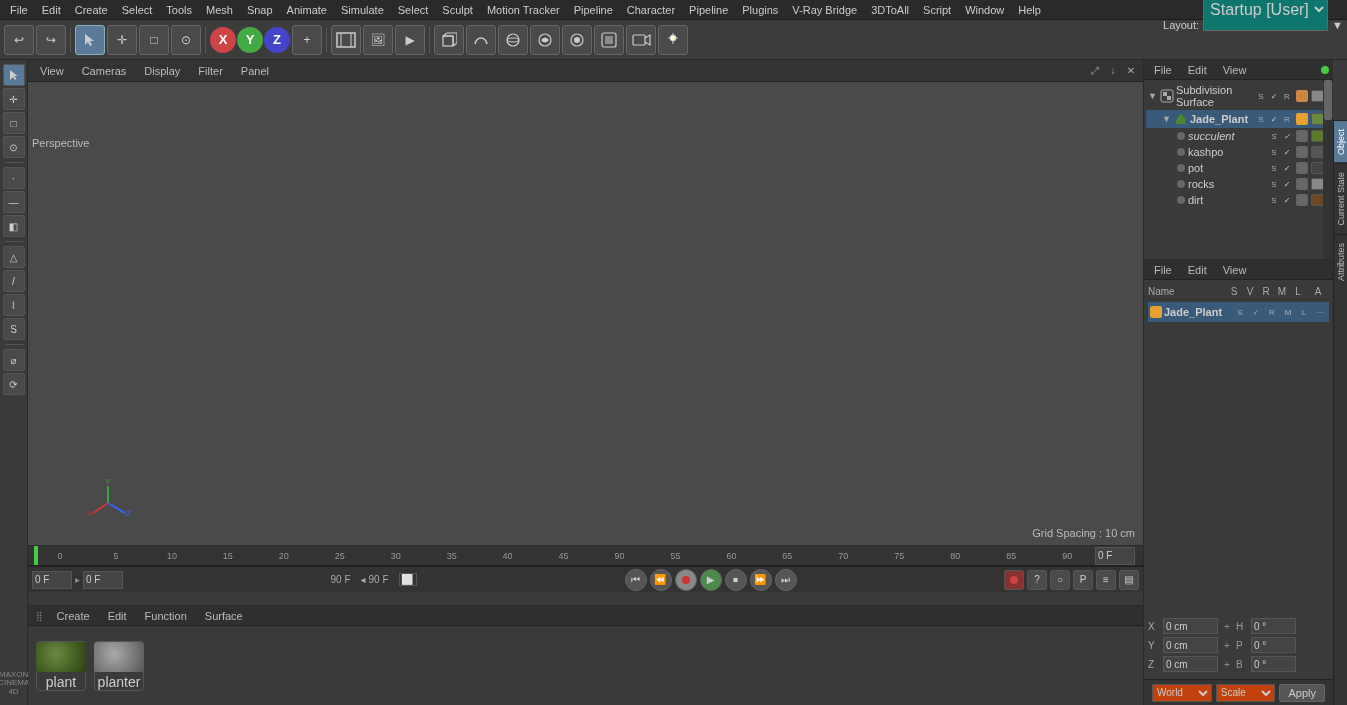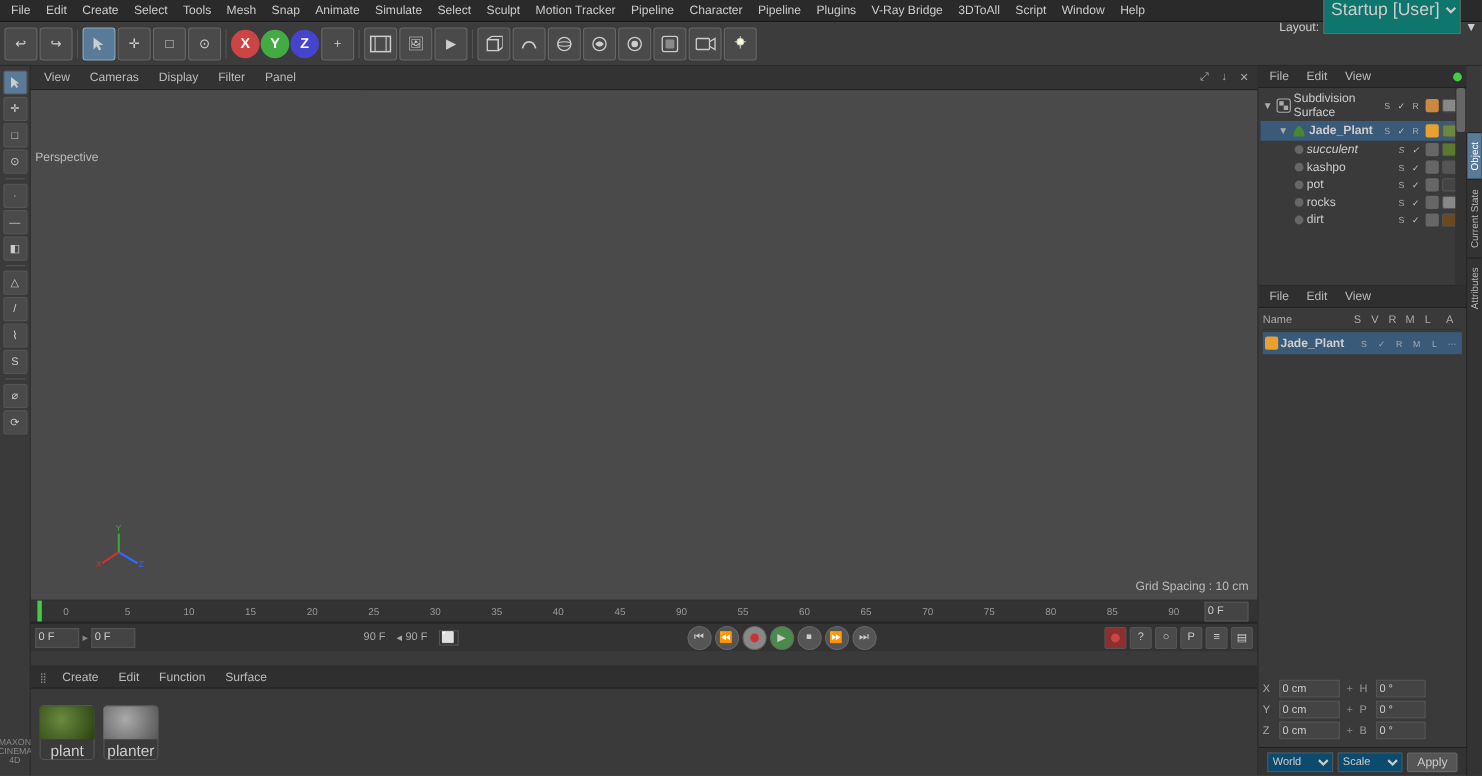--- a/index.html
+++ b/index.html
@@ -575,21 +575,21 @@
       background: #333;
       display: flex;
       align-items: center;
       padding: 0 8px;
       gap: 4px;
       border-top: 1px solid #222;
     }
     .af-select {
       flex: 1;
       height: 18px;
-      background: #0c4a6e;
+      background: #c2410c;
       border: 1px solid #555;
       color: #ccc;
       font-size: 10px;
     }
     .af-btn {
       padding: 2px 8px;
       background: #555;
       border: 1px solid #666;
       color: #ccc;
       font-size: 11px;

